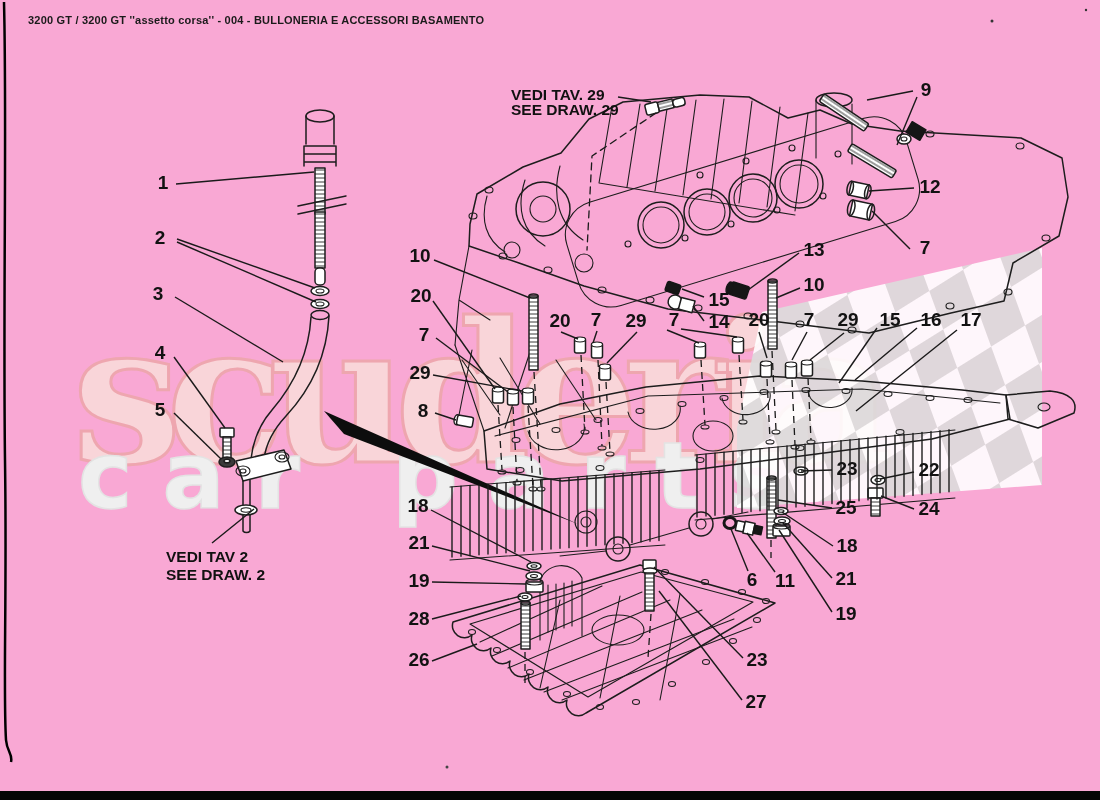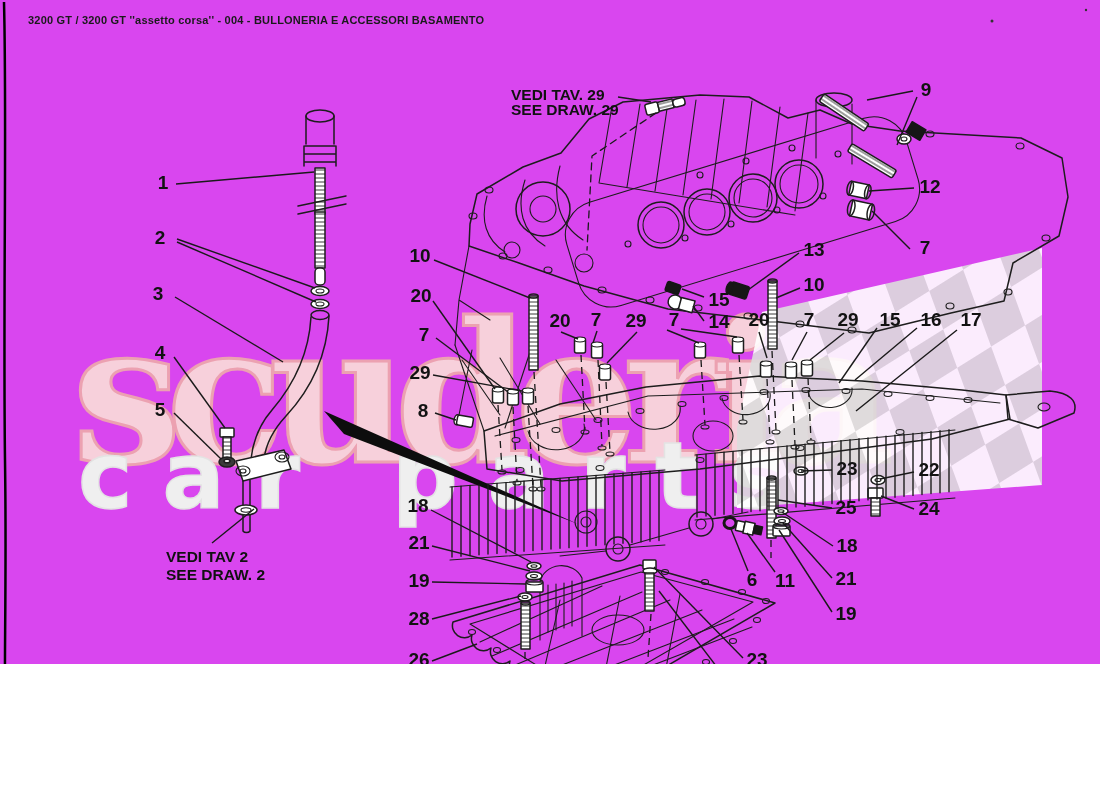--- a/index.html
+++ b/index.html
@@ -1,16 +1,16 @@
 <!DOCTYPE html>
 <html><head>
 <meta charset="utf-8">
 <style>
   html,body{margin:0;padding:0;background:#ffffff;}
-  .stage{position:relative;width:1100px;height:664px;background:#d946ef;overflow:hidden;
+  .stage{position:relative;width:1100px;height:800px;background:#f9a8d4;overflow:hidden;
          font-family:"Liberation Sans",sans-serif;}
   .page-title{position:absolute;left:28px;top:14px;font-size:11px;font-weight:bold;
               color:#1a1a1a;letter-spacing:.2px;white-space:nowrap;}
   svg{position:absolute;left:0;top:0;}
   .wm-pink{font-family:"DejaVu Serif",serif;font-weight:bold;font-size:195px;
            letter-spacing:-16px;fill:#f9d8da;stroke:#eea6ae;stroke-width:3px;opacity:.95;}
   .wm-gray{font-family:"DejaVu Sans",sans-serif;font-weight:bold;font-size:92px;
            letter-spacing:30px;fill:#efefef;stroke:#e3e3e3;stroke-width:1.5px;}
   .co{font:bold 19px "Liberation Sans",sans-serif;fill:#121212;text-anchor:middle;}
   .note{font:bold 15.5px "Liberation Sans",sans-serif;fill:#111;}

